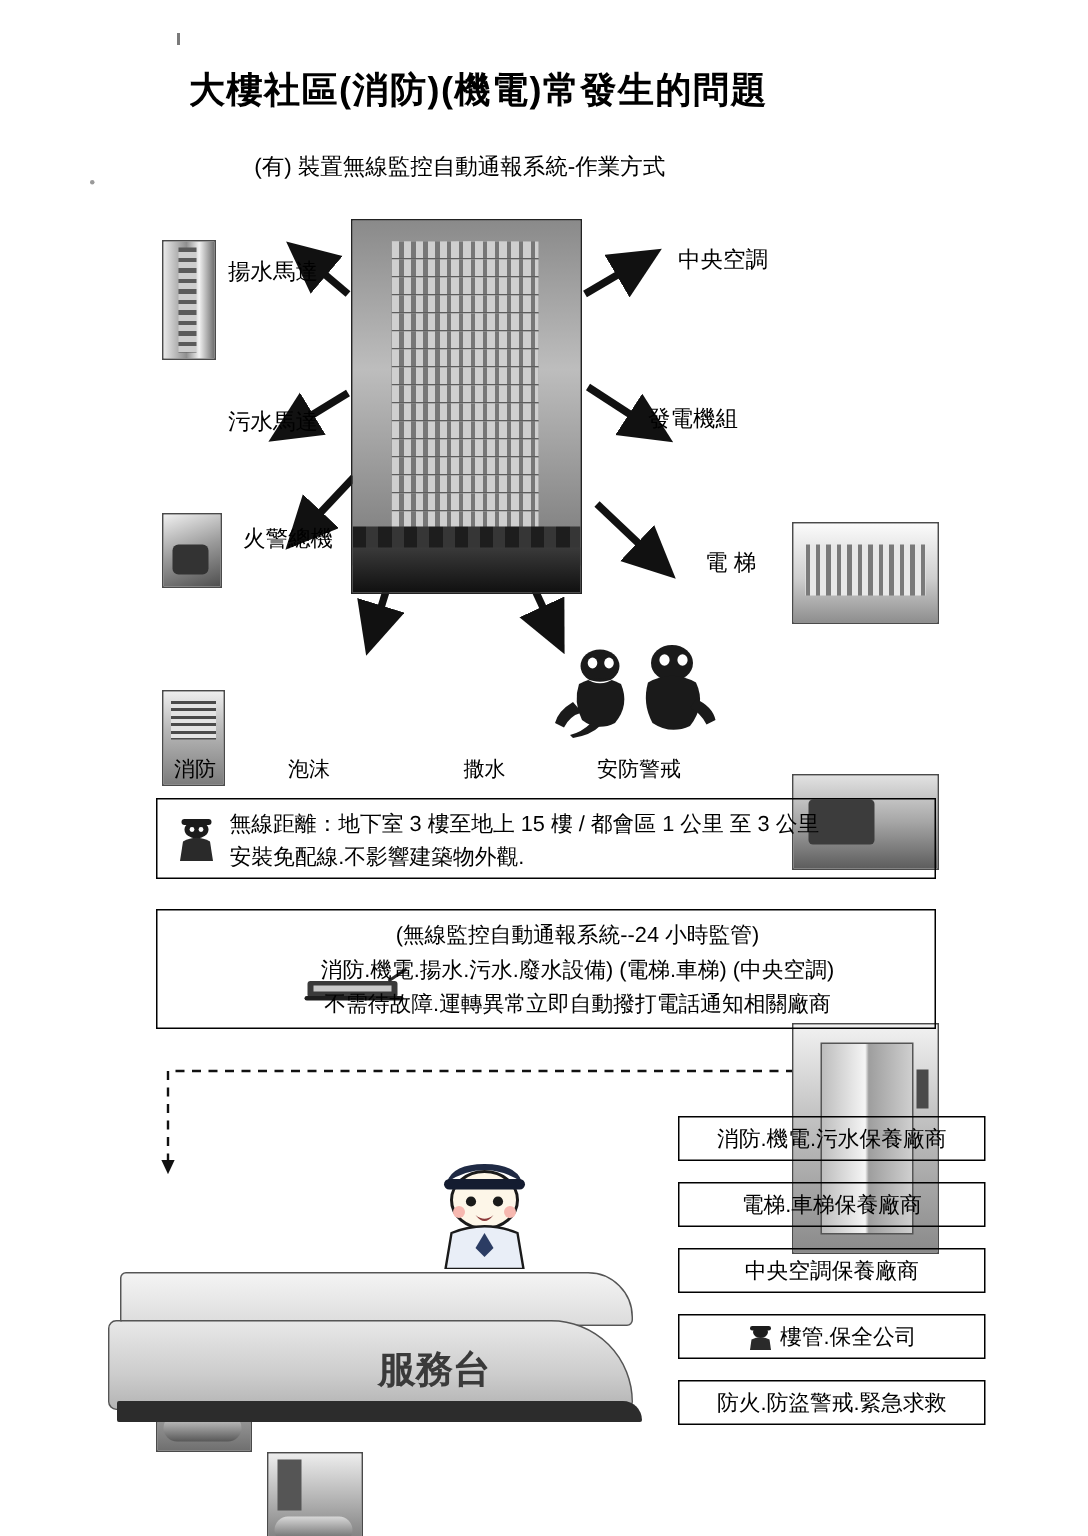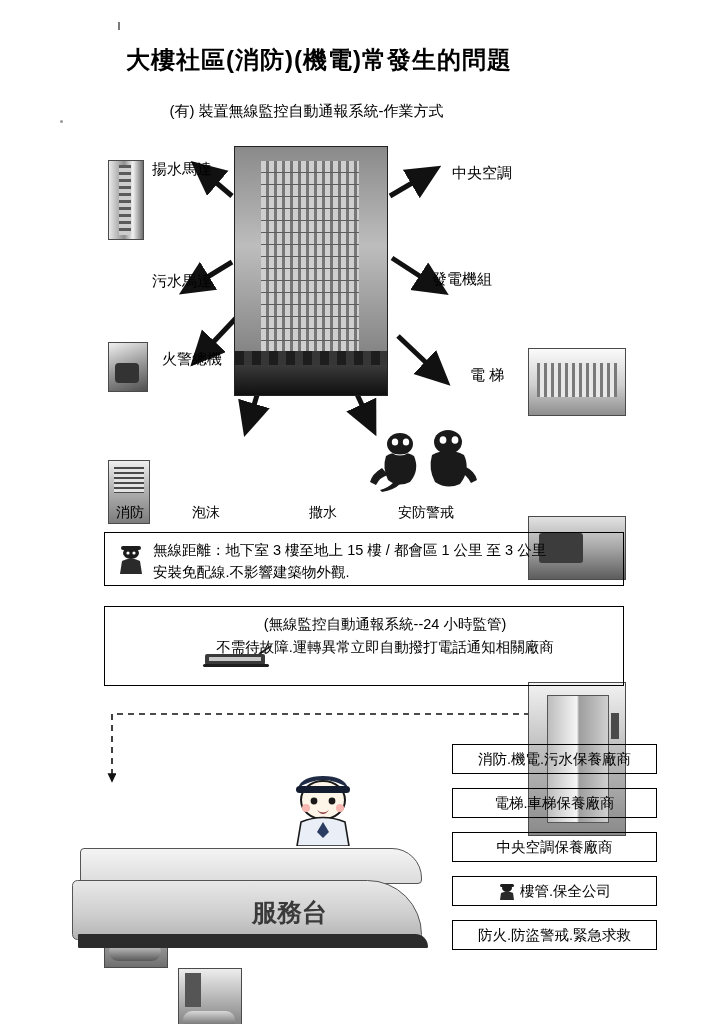--- a/index.html
+++ b/index.html
@@ -60,21 +60,21 @@
   .pumpset .g{background:linear-gradient(#ededed,#b5b5b5 45%,#6f6f6f);}
   .pumpset .g:before{content:"";position:absolute;left:6px;top:4px;width:16px;height:34px;
      background:#555;}
   .pumpset .g:after{content:"";position:absolute;left:4px;bottom:6px;right:6px;height:18px;
      border-radius:9px;background:linear-gradient(#d8d8d8,#585858);}
   #ps1{left:104px;} #ps2{left:178px;}
   
   #runners{left:366px;top:424px;width:116px;height:68px;}
   
   .lab{font-size:15px;white-space:nowrap;}
-  #l-pump{left:152px;top:160px;}
+  #l-pump{left:152px;top:172px;}
   #l-sewage{left:152px;top:272px;}
   #l-fire{left:162px;top:350px;}
   #l-aircon{left:452px;top:164px;}
   #l-gen{left:432px;top:270px;}
   #l-elev{left:470px;top:366px;}
   .blab{font-size:14px;top:504px;white-space:nowrap;}
   #b1{left:116px;} #b2{left:192px;} #b3{left:266px;margin-left:43px;} #b4{left:398px;}
   
   svg#arrows{left:0;top:0;width:725px;height:1024px;pointer-events:none;}
   
@@ -240,20 +240,21 @@
 
 <div class="abs box" id="box2">
   <svg class="icon" viewBox="0 0 74 24">
     <rect x="4" y="9" width="60" height="11" rx="2" fill="#3a3a3a"></rect>
     <rect x="8" y="12" width="52" height="4" fill="#c9c9c9"></rect>
     <path d="M58,9 L70,1" stroke="#2a2a2a" stroke-width="2"></path>
     <rect x="2" y="19" width="66" height="3" rx="1.5" fill="#1d1d1d"></rect>
   </svg>
   <div class="txt">
     <div>(無線監控自動通報系統--24 小時監管)</div>
+    <div>消防.機電.揚水.污水.廢水設備) (電梯.車梯) (中央空調)</div>
     <div>不需待故障.運轉異常立即自動撥打電話通知相關廠商</div>
   </div>
 </div>
 
 <svg class="abs" id="guard" viewBox="0 0 70 76">
   <ellipse cx="35" cy="30" rx="22" ry="19" fill="#fdf6e8" stroke="#1a1a1a" stroke-width="2"></ellipse>
   <path d="M10,18 q25,-16 50,0 q-4,-12 -25,-12 q-21,0 -25,12z" fill="#1f2a44"></path>
   <rect x="8" y="16" width="54" height="7" rx="3.5" fill="#141c30"></rect>
   <circle cx="26" cy="31" r="3.4" fill="#1a1a1a"></circle>
     <circle cx="44" cy="31" r="3.4" fill="#1a1a1a"></circle>

